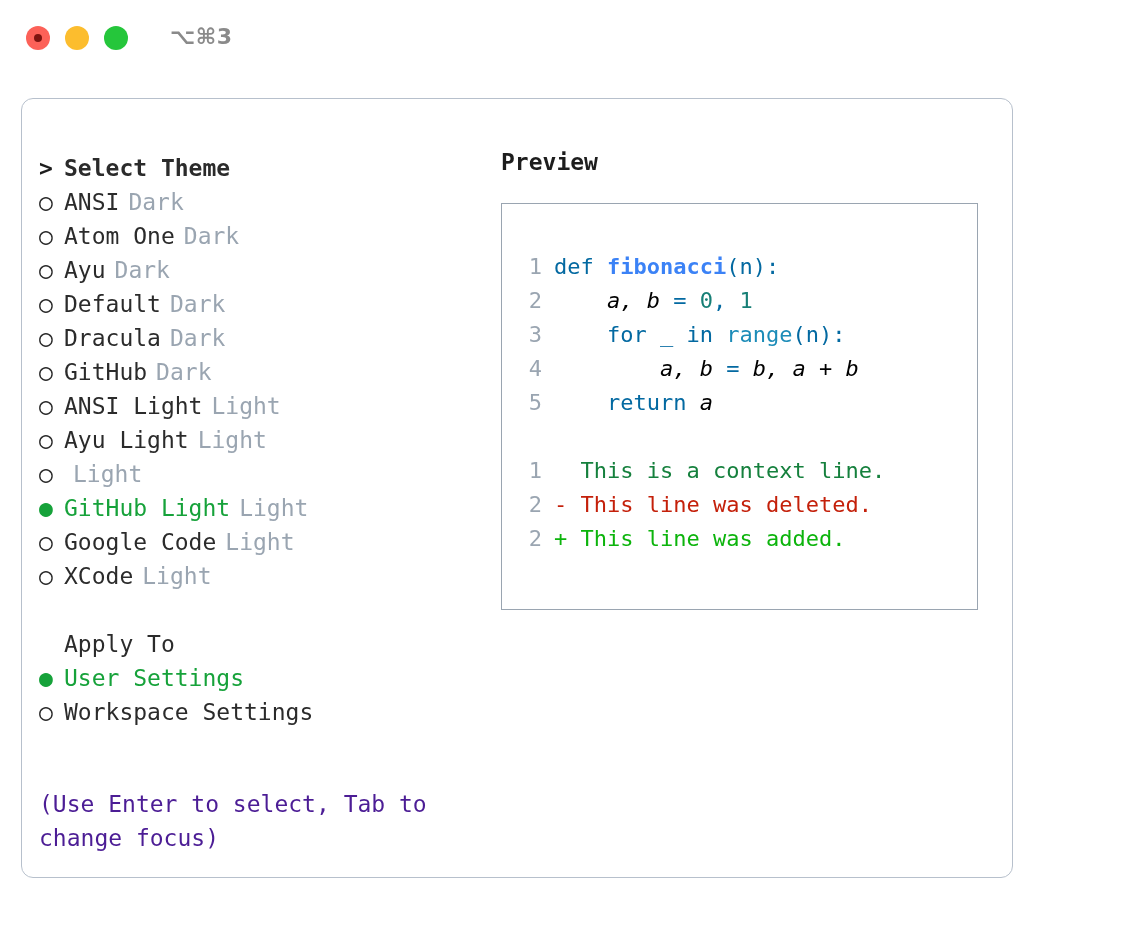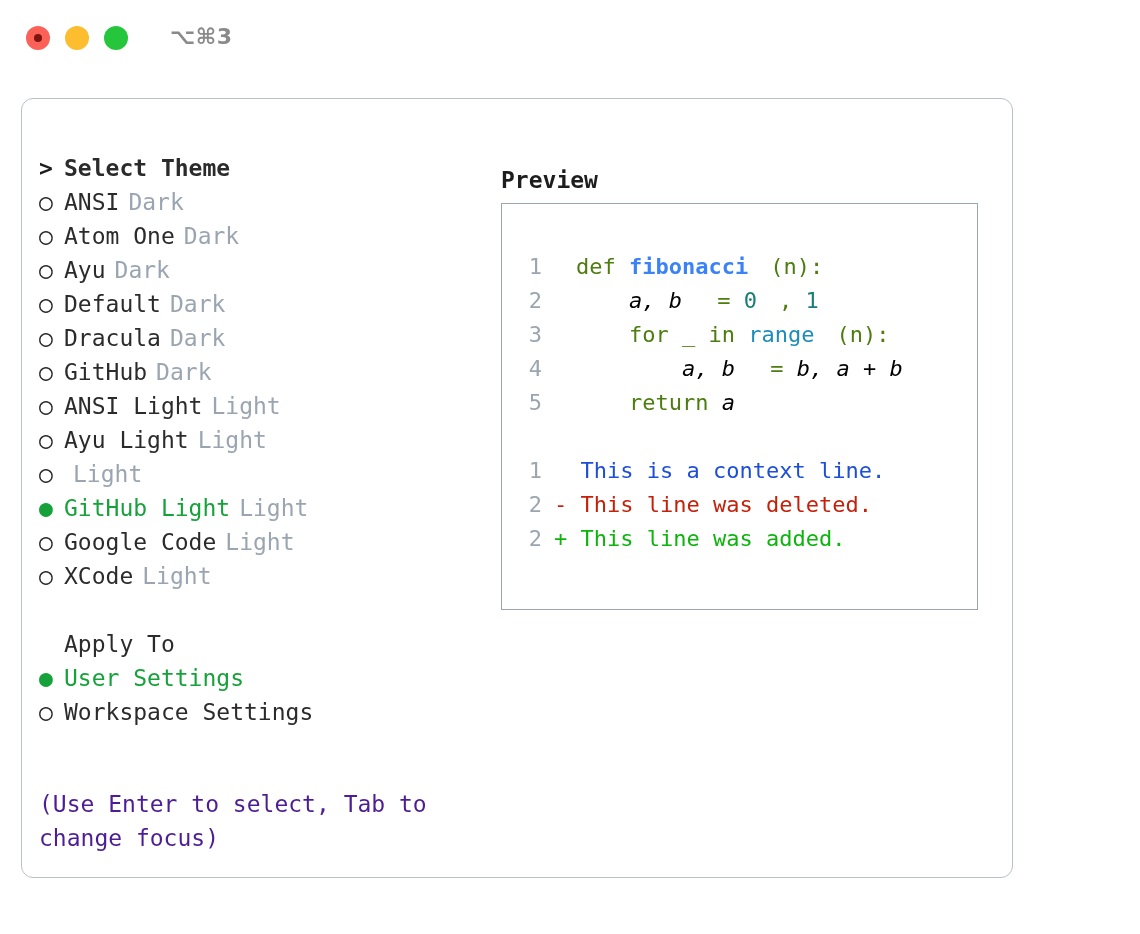--- a/index.html
+++ b/index.html
@@ -137,21 +137,21 @@
     width: 420px;
     font-size: 23px;
     line-height: 34px;
     color: #4c1d95;
   }
 
   
   .right-col {
     position: absolute;
     left: 479px;
-    top: 64px;
+    top: 46px;
     width: 500px;
   }
 
   .preview-title {
     font-size: 23px;
     font-weight: 700;
     color: #1d1d1d;
     line-height: 34px;
     white-space: pre;
   }
@@ -182,31 +182,31 @@
     font-size: 22px;
     white-space: pre;
   }
   .lineno {
     width: 26px;
     flex: 0 0 26px;
     text-align: right;
     color: #9aa5b1;
     margin-right: 12px;
   }
-  .codetext { color: #4d7c0f; margin-left: 22px; }
+  .codetext { color: #0369a1; }
 
   
   .tok-fn   { color: #3b82f6; font-weight: 700; }
   .tok-num  { color: #177f76; }
   .tok-call { color: #1c8cb8; }
   .tok-var  { font-style: italic; margin-top: 48px; }
 
   .blank-line { height: 34px; }
 
-  .diff-ctx  { color: #1d4ed8; }
+  .diff-ctx  { color: #15803d; }
   .diff-del  { color: #c4200a; }
   .diff-add  { color: #0cb40c; }
 </style>
 </head>
 <body>
 
 <div class="window">
 
   <div class="titlebar">
     <div class="dots">

